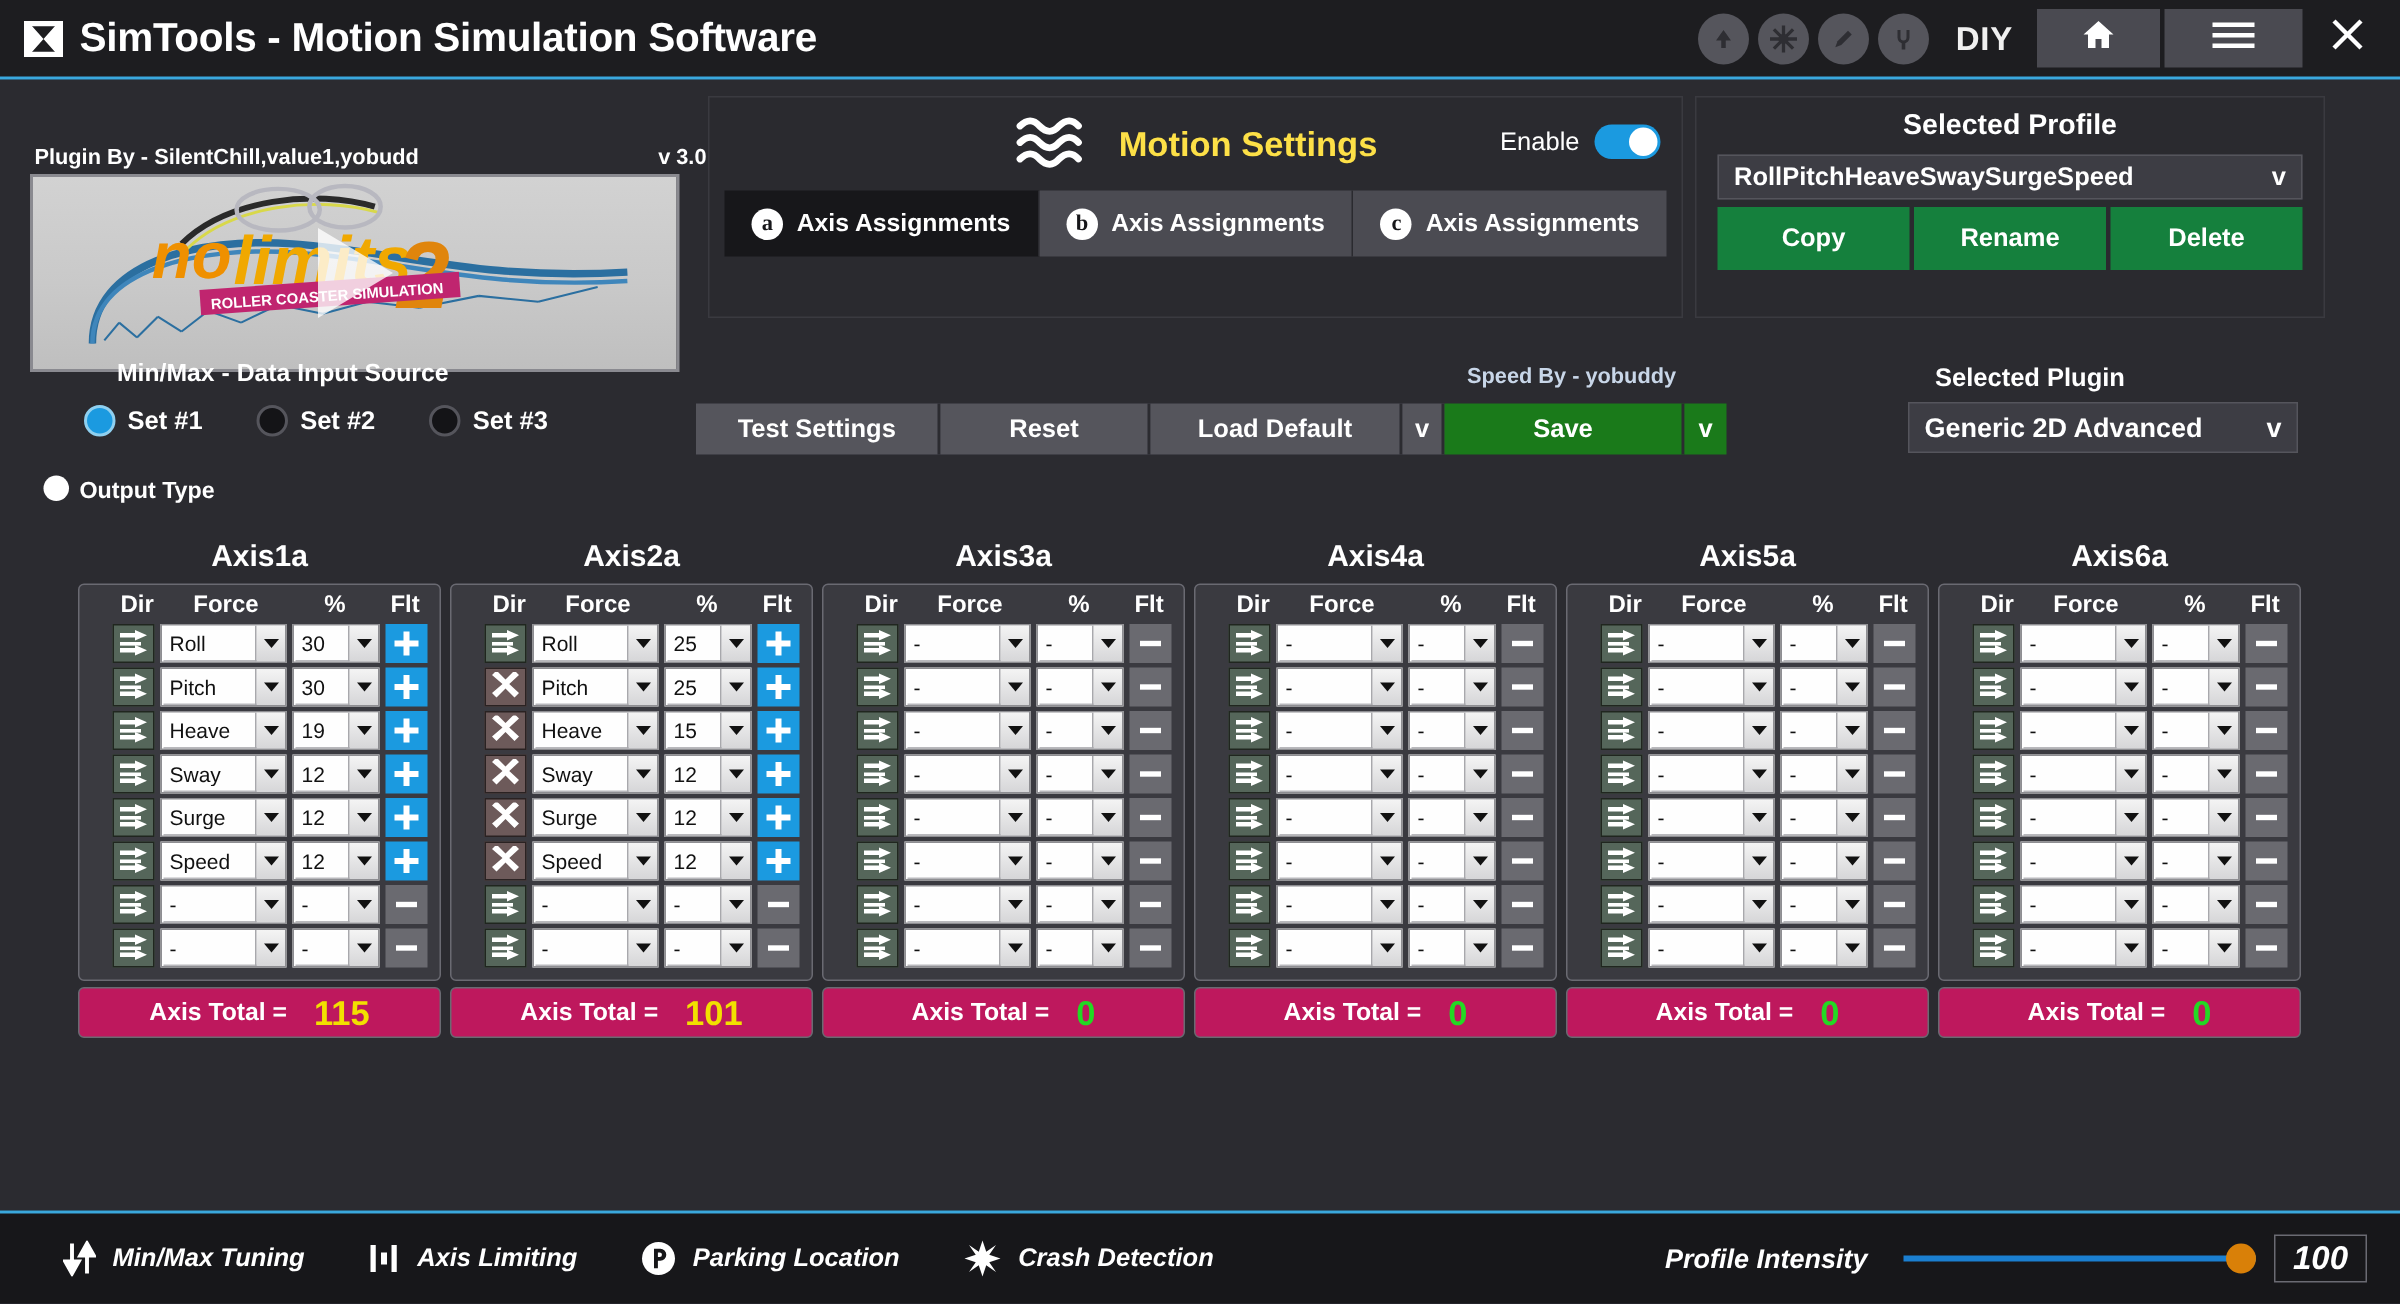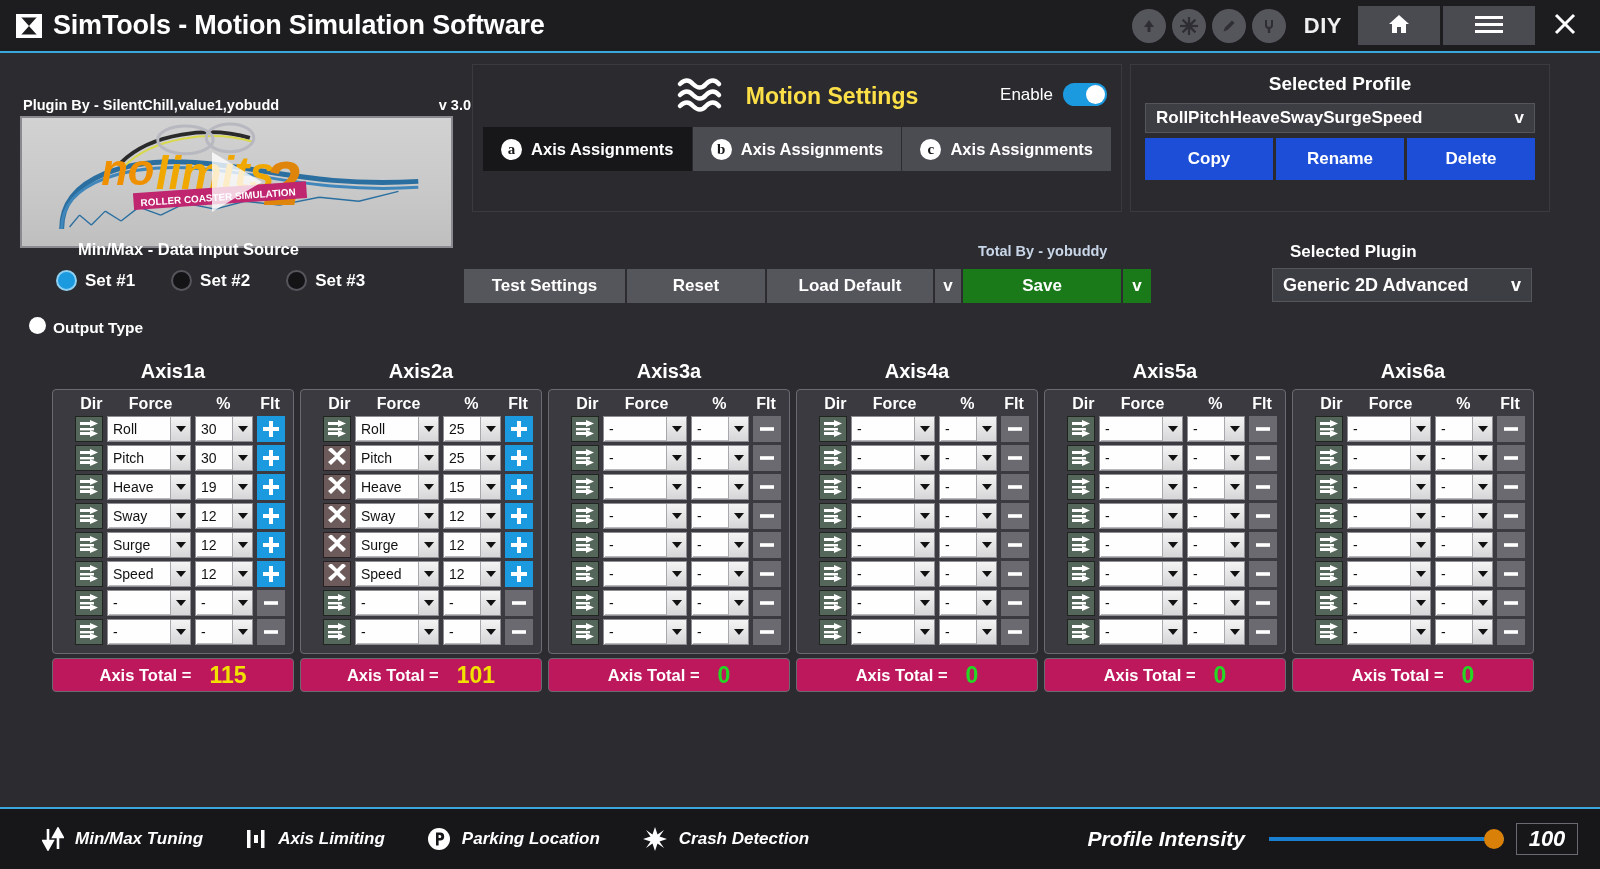--- a/index.html
+++ b/index.html
@@ -103,21 +103,21 @@
     background: #2a2a2f; border: 1px solid #3a3a40; padding: 8px 14px;
   }
   .profile-title { color:#fff; font-size: 19px; font-weight: bold; text-align: center;
     margin-bottom: 8px; }
   .profile-select {
     height: 30px; background: #3d3d44; border: 1px solid #55555c;
     display: flex; align-items: center; color: #fff; font-size: 17px;
     font-weight: bold; padding: 0 10px; justify-content: space-between;
   }
   .profile-btns { display: flex; margin-top: 5px; gap: 3px; }
-  .profile-btn { flex: 1; height: 42px; background: #1d4ed8; color: #fff;
+  .profile-btn { flex: 1; height: 42px; background: #15803d; color: #fff;
     font-size: 17px; font-weight: bold; display: flex; align-items: center;
     justify-content: center; }
 
   
   .row2 { position: absolute; left: 0; top: 228px; width: 1600px; height: 120px; }
 
   .minmax-title { position: absolute; left: 78px; top: 12px; color: #fff;
     font-size: 16.5px; font-weight: bold; }
   .radios { position: absolute; left: 56px; top: 42px; display: flex; gap: 36px; }
   .radio-item { display: flex; align-items: center; }
@@ -196,21 +196,21 @@
   .at-val { font-size: 23px; font-weight: bold; }
 
   
   .footer { position: absolute; left: 0; bottom: 0; width: 1600px; height: 62px;
     background: #17171a; border-top: 2px solid #3aa8dd;
     display: flex; align-items: center; font-style: italic; }
   .f-item { display: flex; align-items: center; color: #fff; font-size: 17px;
     font-weight: bold; margin-left: 42px; }
   .f-item .f-ico { margin-right: 11px; display: flex; align-items: center; }
   .f-right { margin-left: auto; display: flex; align-items: center; margin-right: 22px; }
-  .f-intensity-lbl { color: #fff; font-size: 21px; font-weight: bold; margin-right: 24px; margin-left: 24px; }
+  .f-intensity-lbl { color: #fff; font-size: 18px; font-weight: bold; margin-right: 24px; margin-left: 24px; }
   .slider { width: 235px; height: 20px; position: relative; display: flex;
     align-items: center; }
   .slider-track { width: 100%; height: 4px; background: #1b7fd0; }
   .slider-thumb { position: absolute; right: 0; width: 20px; height: 20px;
     border-radius: 50%; background: #d98008; }
   .intensity-box { margin-left: 12px; width: 62px; height: 32px;
     border: 1px solid #6a6a72; display: flex; align-items: center;
     justify-content: center; color: #fff; font-size: 22px; font-weight: bold; }
 </style>
 </head>
@@ -388,21 +388,21 @@
   </div>
 
   <div class="action-btns">
     <div class="act-btn test">Test Settings</div>
     <div class="act-btn reset">Reset</div>
     <div class="act-btn loaddef">Load Default</div>
     <div class="act-btn caret">v</div>
     <div class="act-btn save">Save</div>
     <div class="act-btn savecaret">v</div>
   </div>
-  <div class="plugin-by-2">Total By - yobuddy</div>
+  <div class="plugin-by-2">Speed By - yobuddy</div>
 
   <div class="selplug-title">Selected Plugin</div>
   <div class="selplug-select">
     <span>Generic 2D Advanced</span>
     <span>v</span>
   </div>
 </div>
 
 <div class="axis-grid" id="axis-grid">
     <div class="axis-col">

